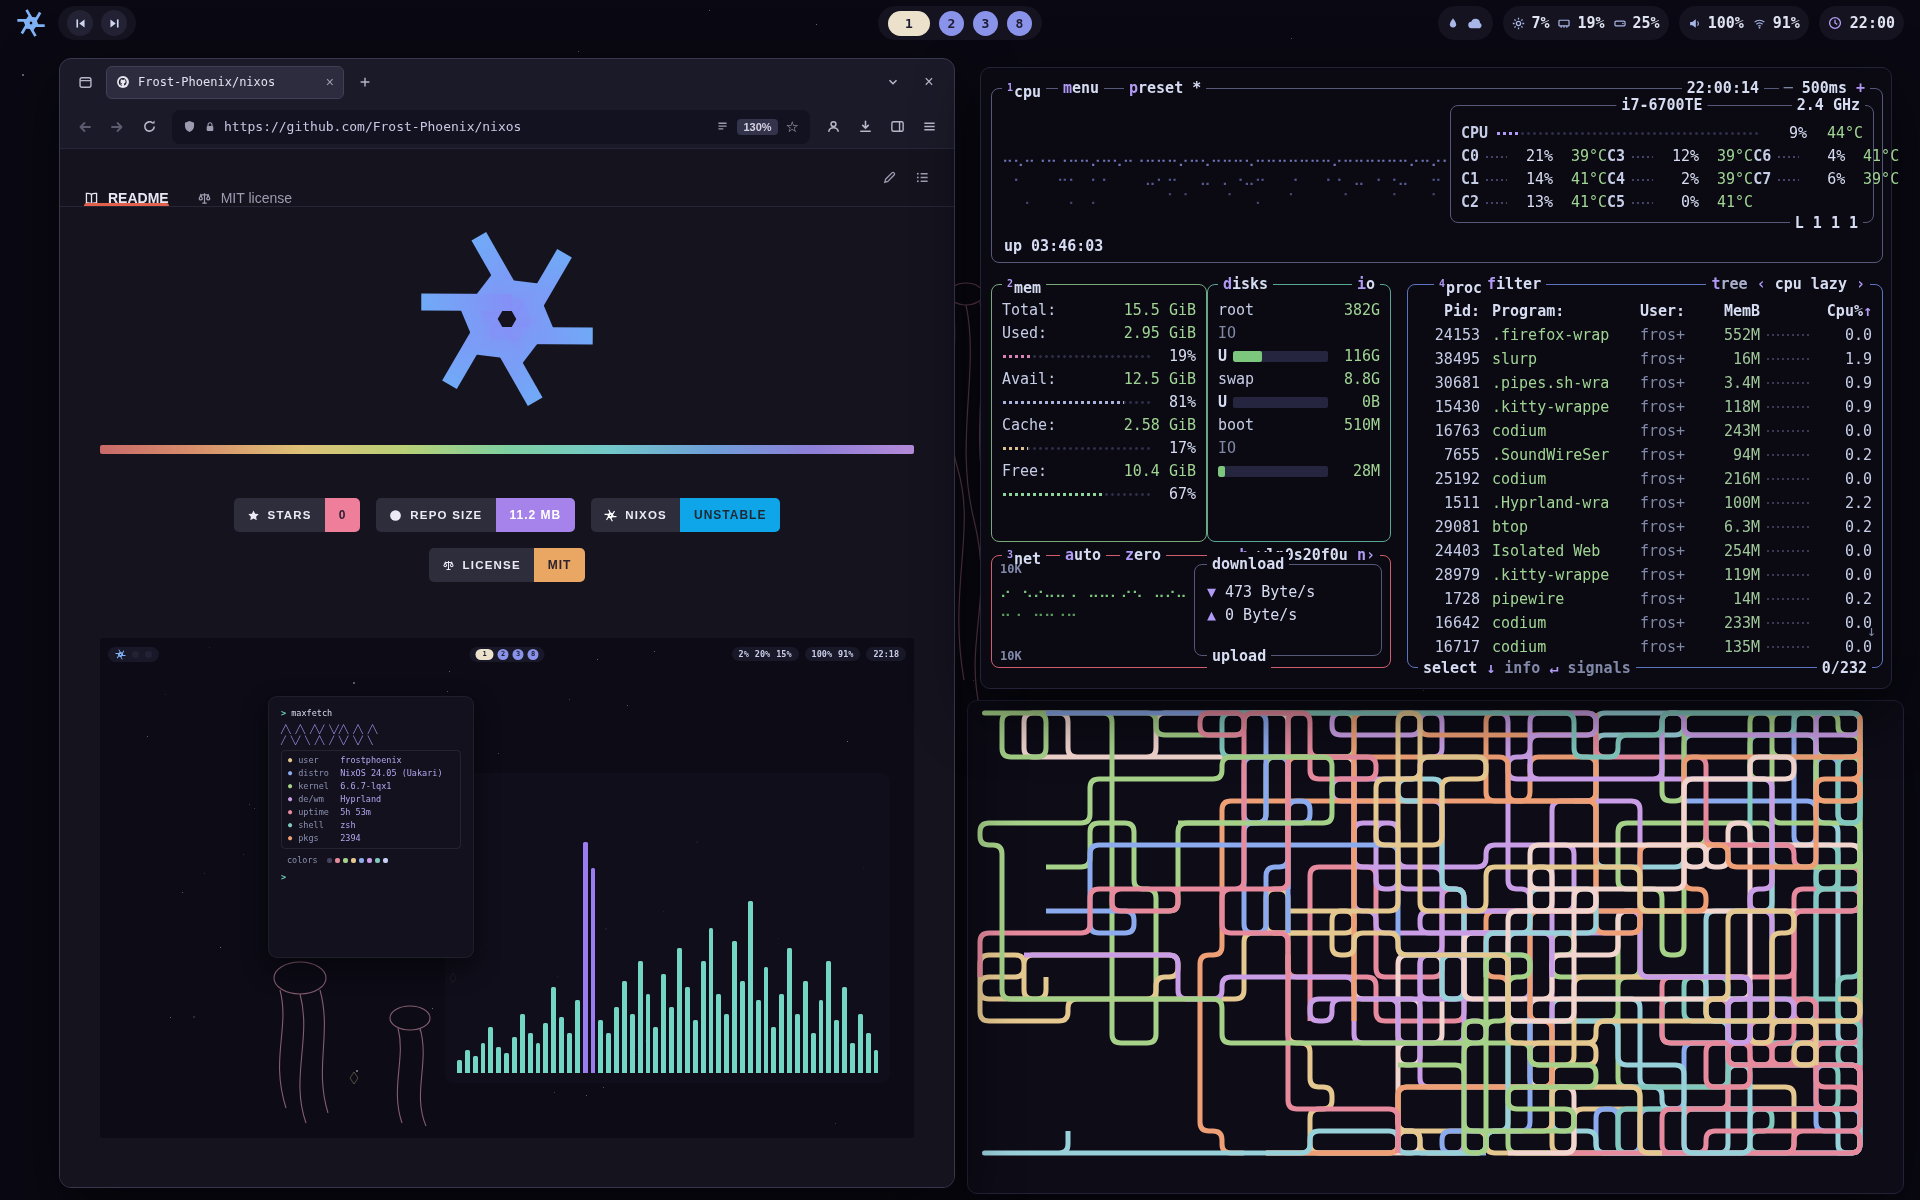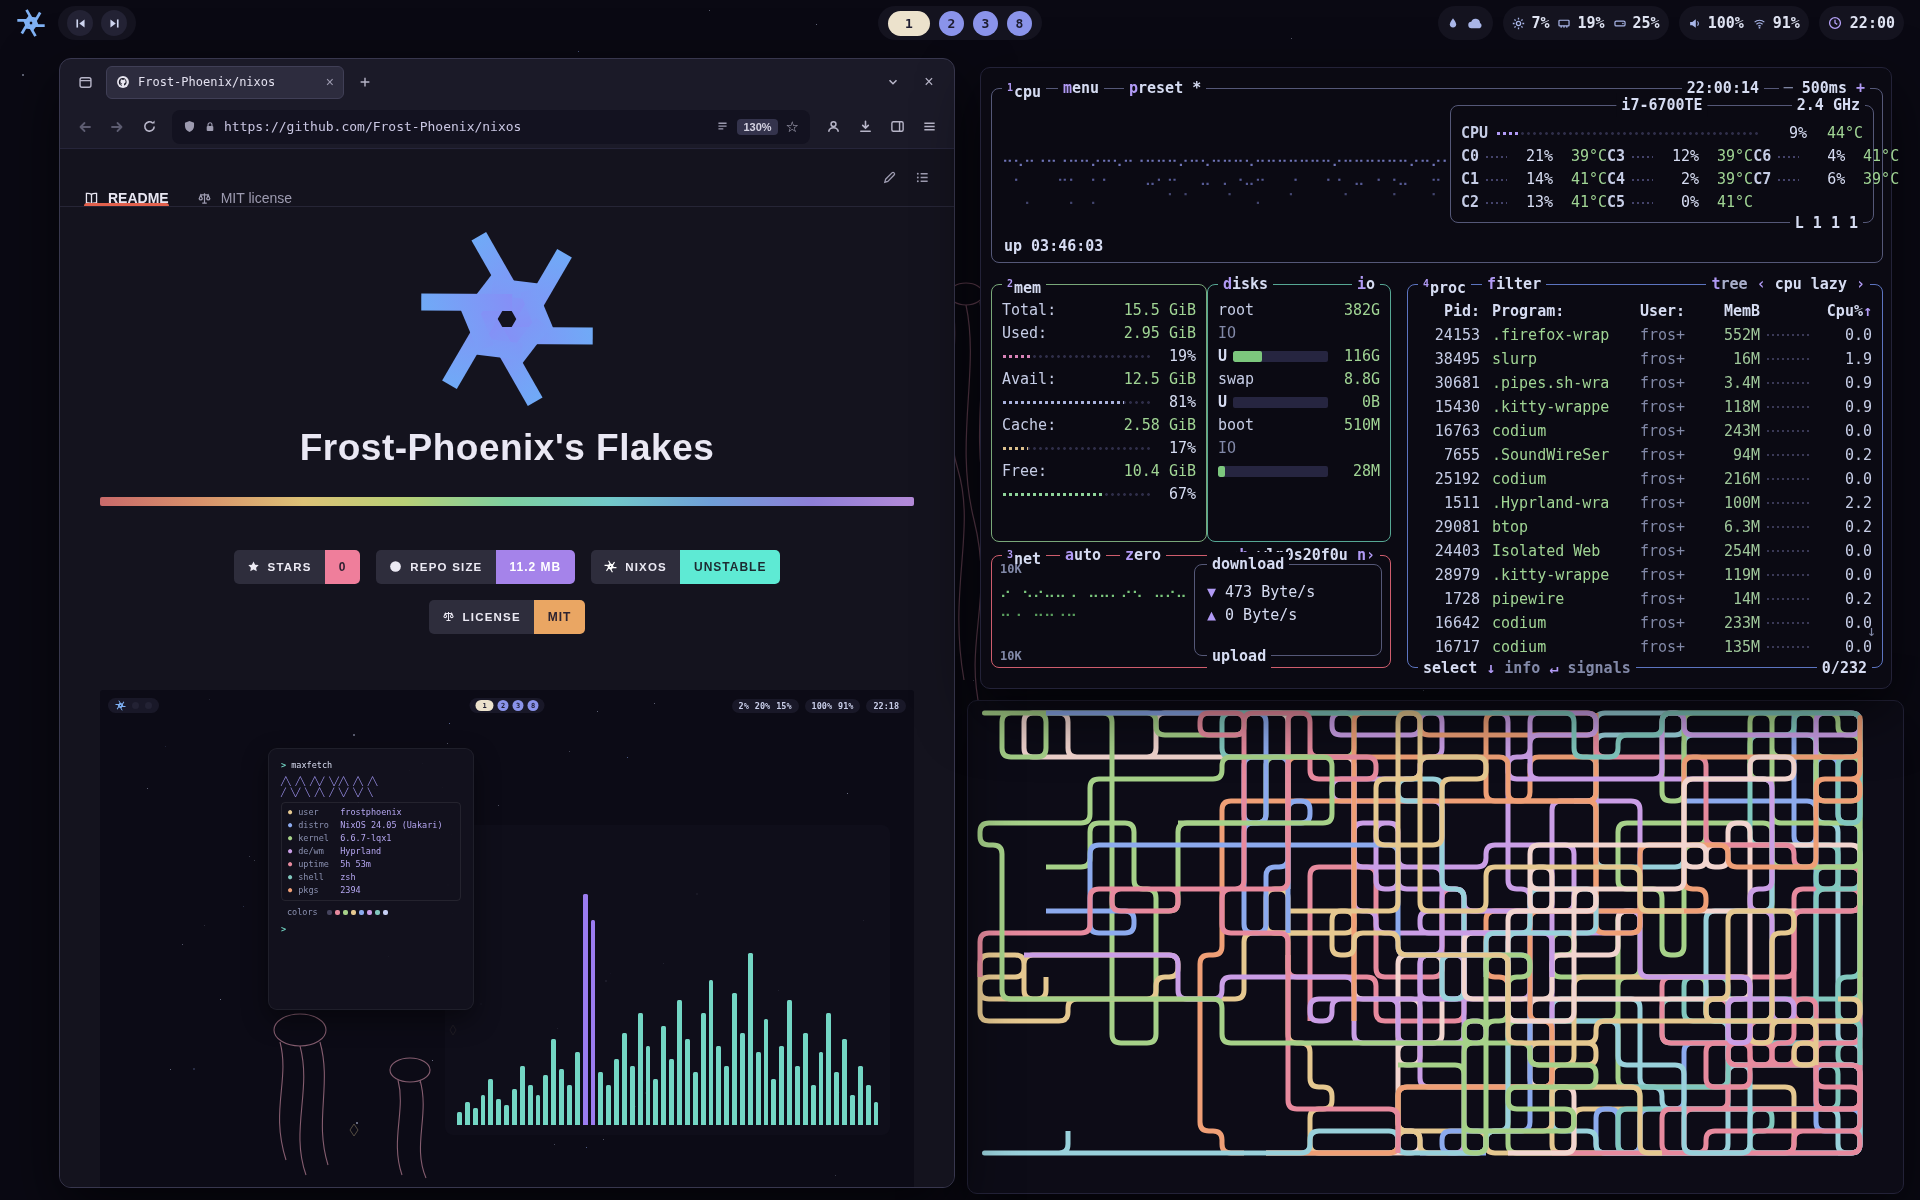--- a/index.html
+++ b/index.html
@@ -566,21 +566,20 @@
             </g>
             <g transform="rotate(240)">
               <path d="M-30,-88L18,-4"></path>
               <path d="M-6,-46L-38,-4"></path>
             </g>
             <g transform="rotate(300)">
               <path d="M-30,-88L18,-4"></path>
               <path d="M-6,-46L-38,-4"></path>
             </g>
           </svg></div>
-      <div id="pgtitle">Frost-Phoenix's Flakes</div>
       <div id="rainbow"></div>
       <div id="badge-row-1">
           <div class="badge">
             <span class="blabel">
               <span class="bicon">
                 <svg viewBox="0 0 16 16" width="13" height="13">
                   <path fill="currentColor" d="M8 1.7l2 4 4.4.6-3.2 3.1.8 4.4L8 11.7l-4 2.1.8-4.4L1.6 6.3 6 5.7z"></path>
                 </svg>
               </span>
               <span>STARS</span>
@@ -623,21 +622,21 @@
                     <path d="M-6,-46L-38,-4"></path>
                   </g>
                   <g transform="rotate(300)">
                     <path d="M-30,-88L18,-4"></path>
                     <path d="M-6,-46L-38,-4"></path>
                   </g>
                 </svg>
               </span>
               <span>NIXOS</span>
             </span>
-            <span class="bvalue" style="background: #5eead4; color: rgb(29, 42, 49);">UNSTABLE</span>
+            <span class="bvalue" style="background: #0ea5e9; color: rgb(29, 42, 49);">UNSTABLE</span>
           </div>
         </div>
       <div id="badge-row-2">
           <div class="badge">
             <span class="blabel">
               <span class="bicon">
                 <svg viewBox="0 0 16 16" width="13" height="13" fill="none" stroke="currentColor" stroke-width="1.3">
                   <path d="M8 2.5v10M4 4.2h8M5.5 13h5"></path>
                   <path d="M4 4.2L2.3 8.2a1.8 1.8 0 0 0 3.4 0zM12 4.2l-1.7 4a1.8 1.8 0 0 0 3.4 0z"></path>
                 </svg>
@@ -1082,21 +1081,21 @@
         <span class="btitle" style="left:12px">download</span>
         <div class="netvals">
           <div><span class="bkey">▼</span> <span>473 Byte/s</span></div>
           <div><span class="bkey">▲</span> <span>0 Byte/s</span></div>
         </div>
         <span class="btitle" style="left:12px;top:auto;bottom:-13px">upload</span>
       </div>
     </div>
 
     <div class="bbox" id="proc-box" style="left:426px;top:216px;width:476px;height:384px;border-color:#5c74c0">
-      <span class="btitle" style="left:10px"><sup>4</sup><b>proc</b></span>
+      <span class="btitle" style="left:26px"><sup>4</sup><b>proc</b></span>
       <span class="btitle hot" style="left:74px"><span class="bkey">f</span>ilter</span>
       <span class="btitle" style="right:12px"><span class="hot dim"><span class="bkey">t</span>ree</span> <span class="bkey">‹</span> <b>cpu lazy</b> <span class="bkey">›</span></span>
       <div class="prow phead">
         <span class="c-pid">Pid:</span>
         <span class="c-prog">Program:</span>
         <span class="c-user">User:</span>
         <span class="c-mem">MemB</span>
         <span class="leader" style="visibility:hidden"></span>
         <span class="c-cpu"><span>Cpu%</span><span class="bkey">↑</span></span>
       </div>

